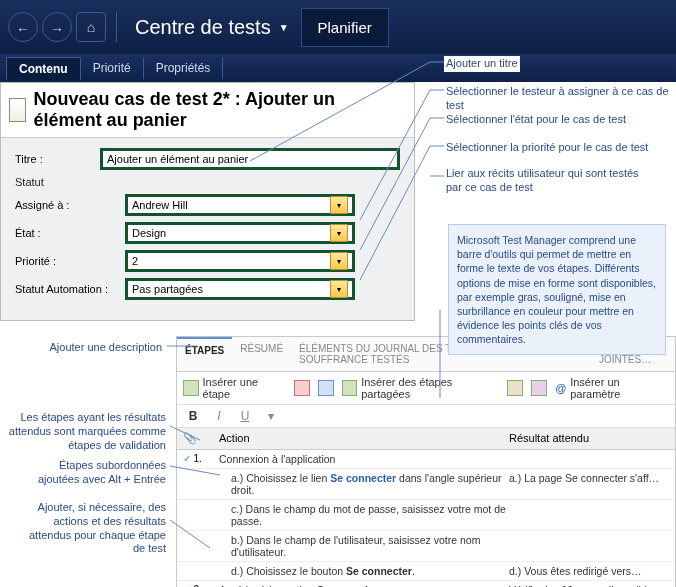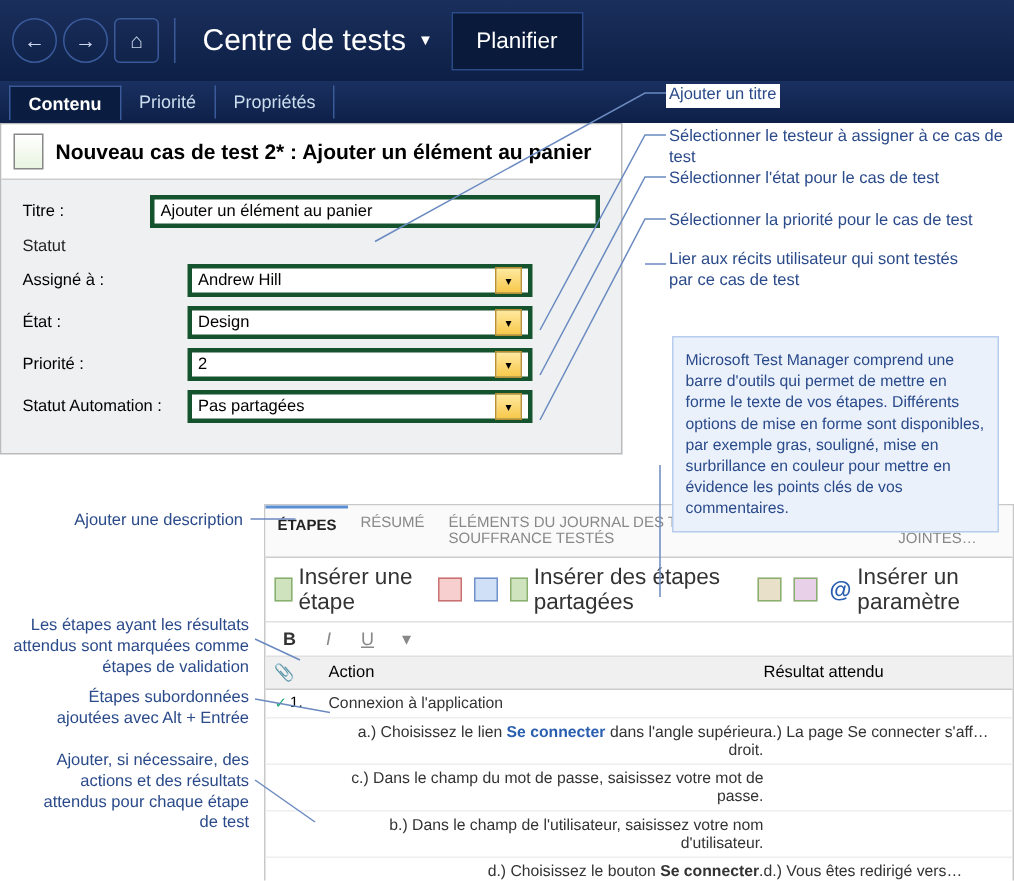--- a/index.html
+++ b/index.html
@@ -15,51 +15,51 @@
 
 
 .tabrow { background: linear-gradient(#1a3060,#0d2048); height: 28px; display:flex; align-items:center; padding:0 6px; color:#bcd; }
 .tab { padding: 4px 12px; color:#cde; font-size:12px; border-right:1px solid #3a5a9a;}
 .tab.active { background:#0a1c40; border:1px solid #3a5a9a; border-bottom:none; color:#fff; font-weight:bold;}
 
 
 .page { background: linear-gradient(#f2f2f2,#eaeaea); border:1px solid #bbb; margin:0; width:415px; }
 .pagehead { display:flex; align-items:center; padding:6px 8px; background:#fff; border-bottom:1px solid #ccc;}
 .pageicon { width:20px;height:24px;border:1px solid #888;background:linear-gradient(#fff,#e8f4e0);margin-right:8px;position:relative;}
-.pagetitle { font-size:14px; font-weight:bold;}
+.pagetitle { font-size:18px; font-weight:bold;}
 
 
 .form { padding: 10px 14px 14px; background:#eef0f2;}
 .formrow { display:flex; align-items:center; margin-bottom:6px;}
 .formrow label { width:110px; font-size:11px;}
 .formrow input, .formrow .sel { flex:0 0 230px; height:22px; border:3px solid #14532d; background:#fff; padding:0 4px; font-size:11px;}
 .sel { display:flex;align-items:center;justify-content:space-between;}
 .sel .caret { width:18px;height:18px;background:linear-gradient(#ffe9a0,#f7c84a);border:1px solid #b89030;display:flex;align-items:center;justify-content:center;font-size:8px;}
 .section-label { font-size:11px; color:#222; margin:1px 0 6px;}
 .titlerow input { flex:0 0 300px; }
 
 
 .steps { position:absolute; left:176px; top:336px; width:500px; border:1px solid #c8c8c8; background:#fff; font-size:11px;}
 .steptabs { display:flex; border-bottom:1px solid #ccc; background:#fafafa; font-size:10px; color:#888;}
 .steptab { padding:6px 8px;}
 .steptab.active { color:#222; font-weight:bold; border-top:2px solid #5a8fd6;}
 .toolbar { display:flex; align-items:center; padding:4px 6px; border-bottom:1px solid #e0e0e0; gap:8px;}
-.tbtn { display:flex;align-items:center; gap:4px; font-size:15px; color:#333;}
+.tbtn { display:flex;align-items:center; gap:4px; font-size:11px; color:#333;}
 .ticon { width:16px;height:16px;background:#cfe3bf;border:1px solid #8ab070;}
 .fmtbar { display:flex; gap:6px; padding:4px 6px; border-bottom:1px solid #e0e0e0; color:#888;}
 .fmt { width:20px;text-align:center;font-size:12px;}
 .gridhead { display:flex; background:#f0f0f0; border-bottom:1px solid #ccc; padding:4px 6px; font-size:11px;}
 .col-n { width:36px;}
 .col-a { flex:1;}
 .col-r { width:160px;}
 .step { display:flex; padding:3px 6px; border-bottom:1px solid #eee;}
 .step .num { width:36px; display:flex; gap:2px; font-size:10px;}
 .step .act { flex:1; font-size:10.5px; color:#333;}
 .step .res { width:160px; font-size:10.5px; color:#333;}
-.sub { padding-left:12px; color:#444;text-align:right; }
+.sub { padding-left:12px; color:#444; }
 .blue { color:#2a5fb0; font-weight:bold;}
 
 
 .callout { position:absolute; font-size:11px; color:#2a4a8a; background:#fff; line-height:1.25; padding:1px 2px;}
 .callout.right { text-align:left; }
 .callout.left { text-align:right; }
 .cbox { position:absolute; background:#eaf1fb; border:1px solid #b8cdee; padding:8px; font-size:10.5px; color:#2a4a8a; width:218px; line-height:1.35;}
 
 svg.leads { position:absolute; top:0; left:0; pointer-events:none; }
 </style>

